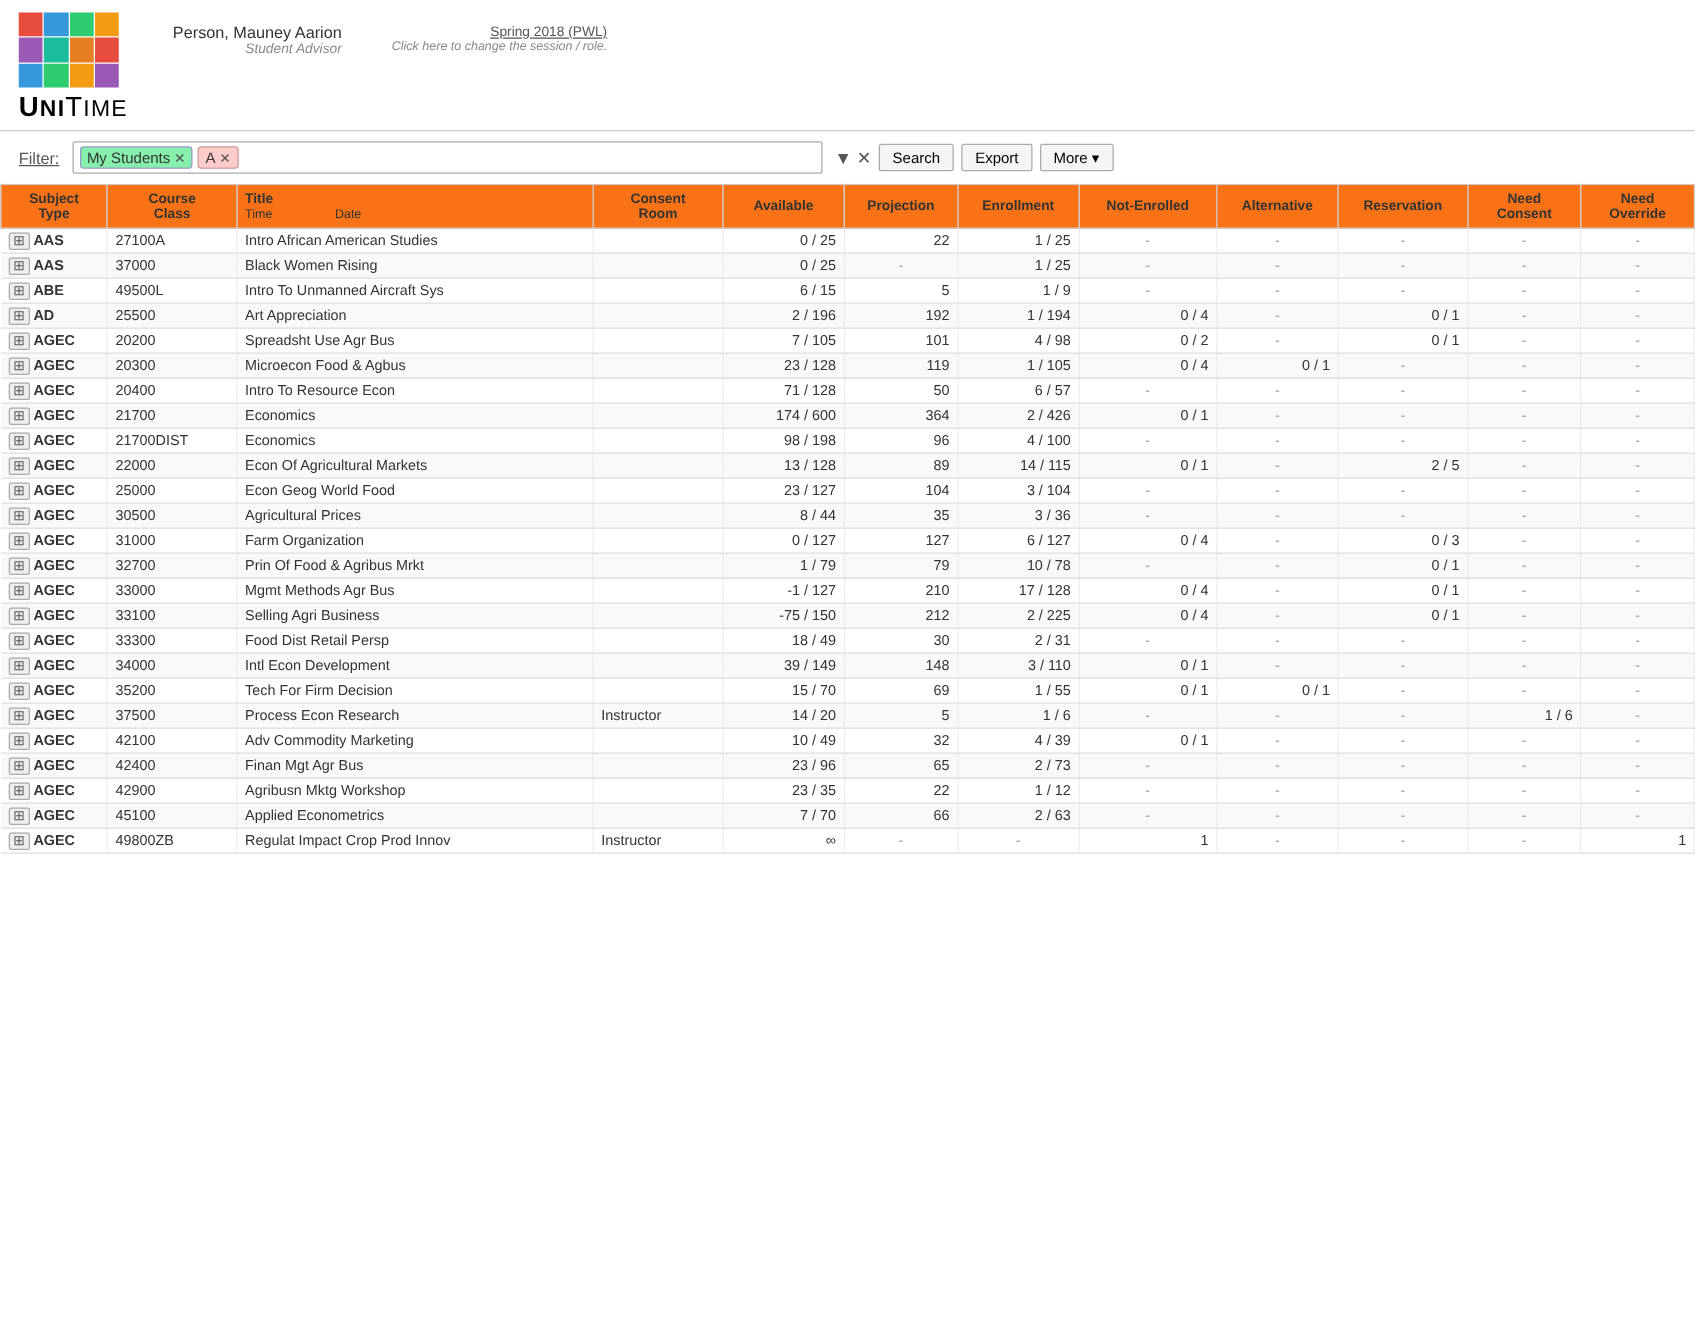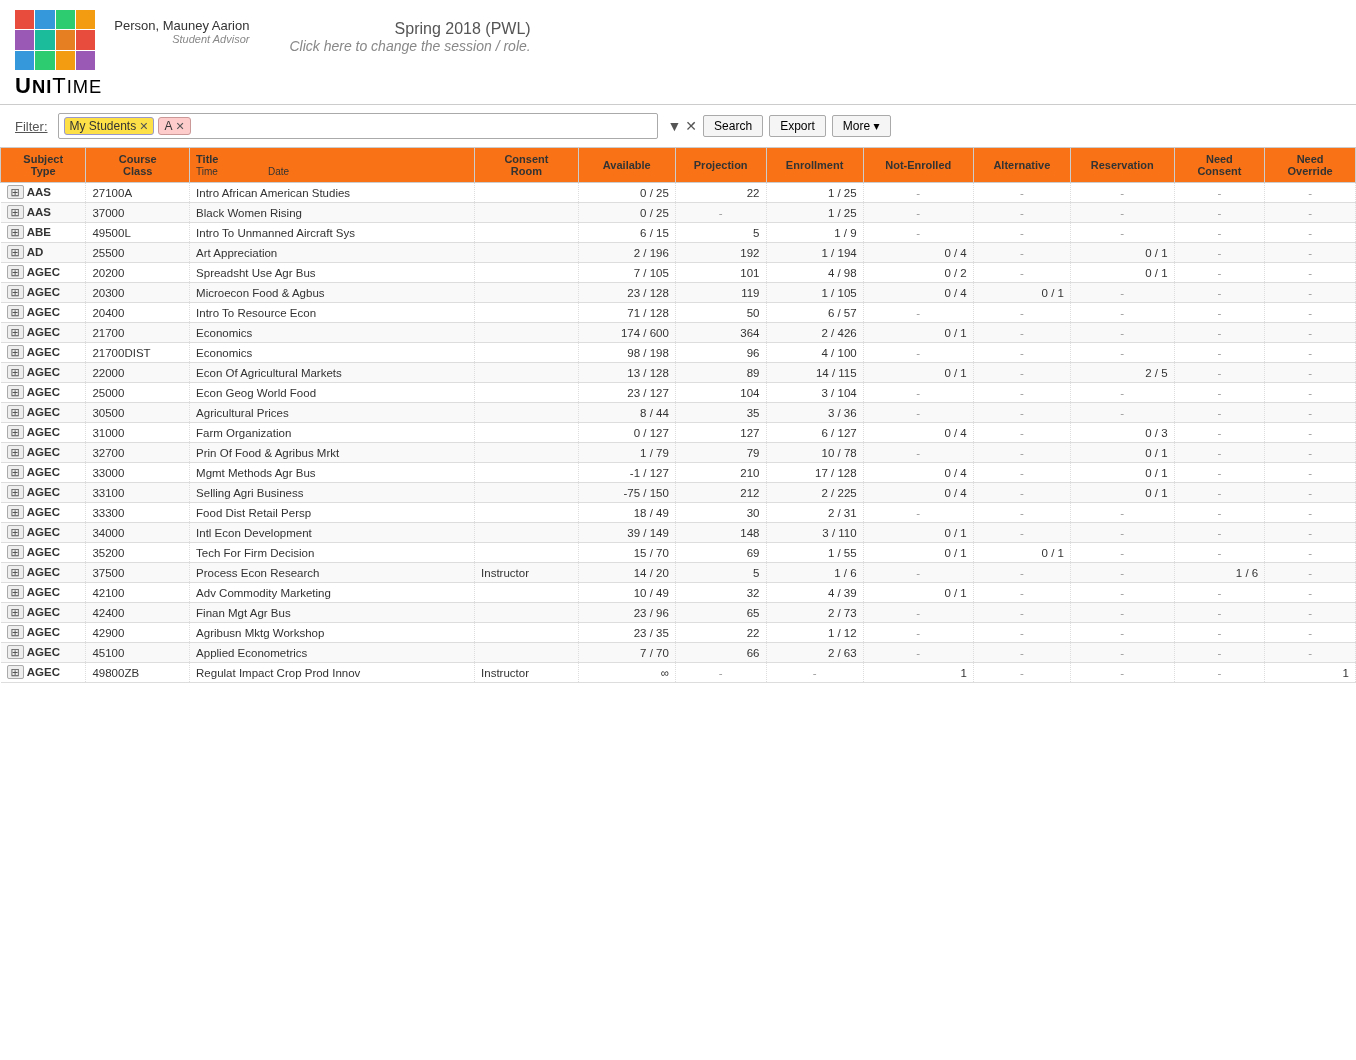--- a/index.html
+++ b/index.html
@@ -2,41 +2,41 @@
 <html><head>
   <meta charset="utf-8">
   <style>
     * { box-sizing: border-box; margin: 0; padding: 0; }
     body { font-family: Arial, sans-serif; font-size: 12px; background: #f0f0f0; color: #333; }
 
     #app { background: #fff; min-height: 1060px; width: 1356px; }
 
     
     #header { display: flex; align-items: flex-start; padding: 10px 15px 5px; border-bottom: 1px solid #ccc; background: #fff; }
-    #logo-area { display: flex; flex-direction: column; align-items: flex-start; margin-right: 12px; text-align: center; }
+    #logo-area { display: flex; flex-direction: column; align-items: flex-start; margin-right: 36px; text-align: center; }
     #logo-grid { width: 80px; height: 60px; display: grid; grid-template-columns: repeat(4, 1fr); grid-template-rows: repeat(3, 1fr); gap: 1px; margin-bottom: 3px; }
     .logo-cell { width: 100%; height: 100%; }
     #logo-text { font-size: 22px; font-weight: bold; letter-spacing: 1px; color: #000; }
     #logo-text .uni { font-style: normal; }
     #logo-text .time { font-weight: normal; }
 
     #title-area { flex: 1; text-align: center; padding-top: 5px; }
     #page-title { font-size: 26px; font-weight: bold; color: #333; }
 
     #user-info { text-align: right; padding-top: 8px; font-size: 12px; }
     #user-name { font-size: 13px; color: #333; }
     #user-role { font-size: 11px; color: #888; font-style: italic; }
-    #session-info { font-size: 16px; color: #555; margin-top: 2px; }
-    #session-link { font-size: 14px; color: #888; font-style: italic; cursor: pointer; }
+    #session-info { font-size: 11px; color: #555; margin-top: 2px; text-decoration: underline; }
+    #session-link { font-size: 10px; color: #888; font-style: italic; cursor: pointer; }
 
     
     #filter-bar { display: flex; align-items: center; padding: 8px 15px; gap: 6px; }
     #filter-label { font-size: 13px; color: #555; margin-right: 4px; text-decoration: underline; }
     #filter-input-area { display: flex; align-items: center; border: 1px solid #aaa; background: #fff; padding: 3px 5px; min-width: 600px; gap: 4px; border-radius: 2px; }
-    .filter-tag { display: flex; align-items: center; background: #fde047; border: 1px solid #99c; padding: 1px 5px; border-radius: 3px; font-size: 12px; gap: 3px; }
+    .filter-tag { display: flex; align-items: center; background: #86efac; border: 1px solid #99c; padding: 1px 5px; border-radius: 3px; font-size: 12px; gap: 3px; }
     .filter-tag-remove { color: #555; cursor: pointer; font-size: 11px; }
     .filter-tag-red { background: #ffcccc; border-color: #cc9999; }
     #filter-controls { display: flex; align-items: center; gap: 4px; margin-left: 4px; }
     .filter-btn { background: none; border: none; cursor: pointer; color: #555; font-size: 14px; }
     .action-btn { padding: 3px 10px; border: 1px solid #aaa; background: #f5f5f5; cursor: pointer; font-size: 12px; border-radius: 2px; }
 
     
     #tabs { display: flex; padding: 0 15px; border-bottom: 1px solid #ccc; }
     .tab { padding: 6px 16px; cursor: pointer; border: 1px solid #ccc; border-bottom: none; border-radius: 3px 3px 0 0; font-size: 13px; margin-right: 3px; background: #e8e8e8; color: #555; }
     .tab.active { background: #5b9bd5; color: #fff; border-color: #4a7fb5; }

